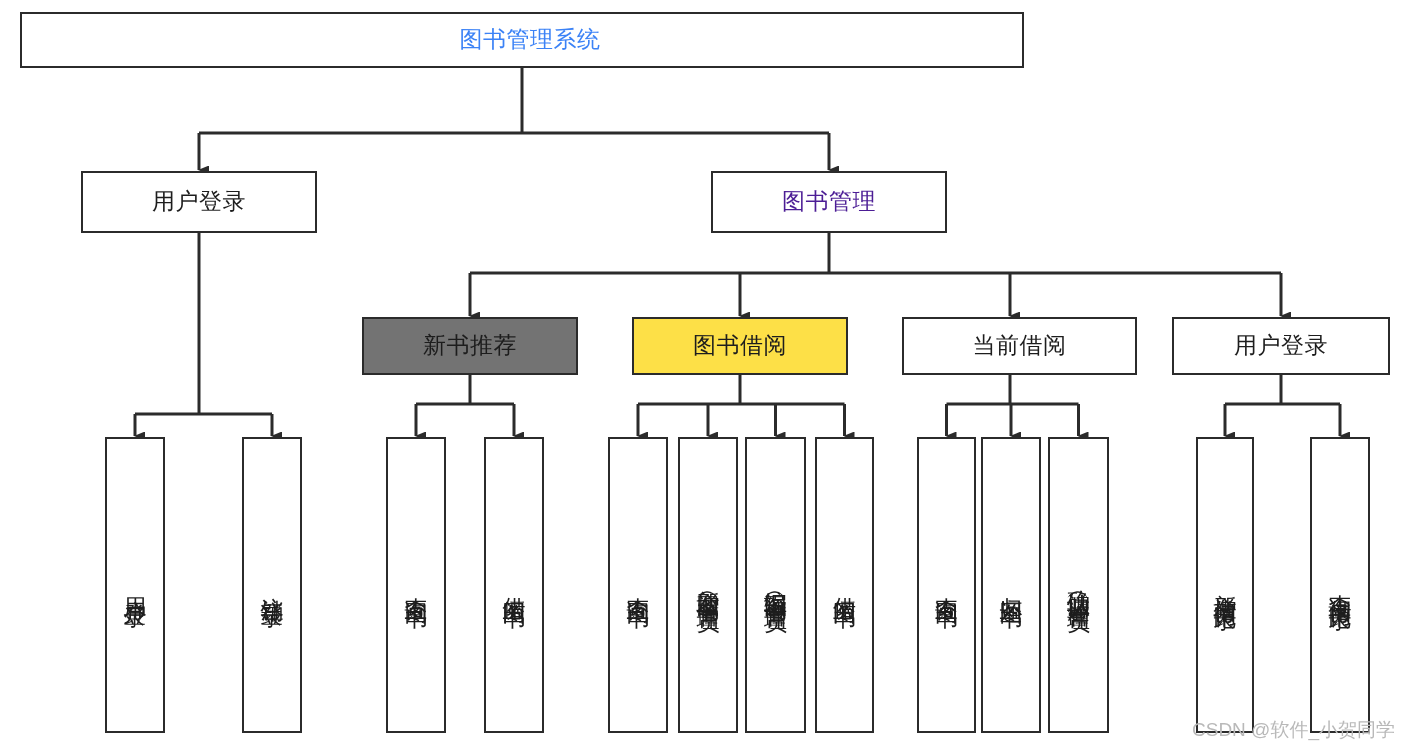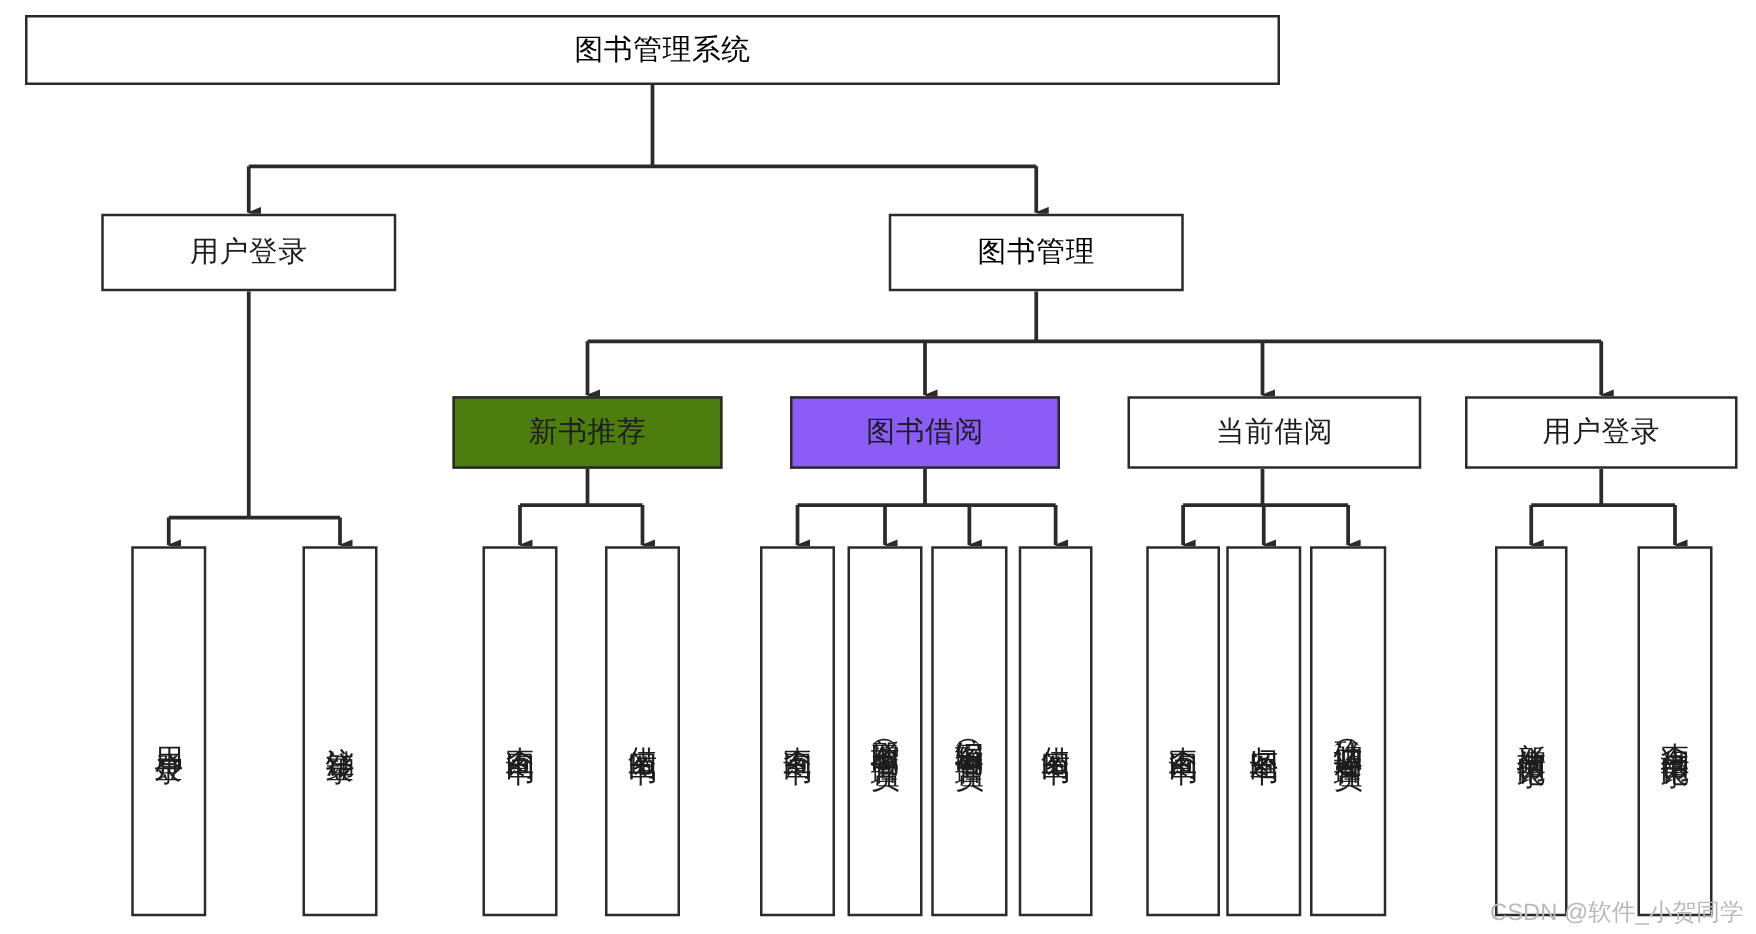--- a/index.html
+++ b/index.html
@@ -107,32 +107,32 @@
         <line x1="1011" y1="404" x2="1011" y2="436" stroke="#2b2b2b" stroke-width="3" marker-end="url(#arrowhead)"></line>
         <line x1="1078.5" y1="404" x2="1078.5" y2="436" stroke="#2b2b2b" stroke-width="3" marker-end="url(#arrowhead)"></line>
         <line x1="1281" y1="375" x2="1281" y2="404" stroke="#2b2b2b" stroke-width="3"></line>
         <line x1="1225" y1="404" x2="1340" y2="404" stroke="#2b2b2b" stroke-width="3"></line>
         <line x1="1225" y1="404" x2="1225" y2="436" stroke="#2b2b2b" stroke-width="3" marker-end="url(#arrowhead)"></line>
         <line x1="1340" y1="404" x2="1340" y2="436" stroke="#2b2b2b" stroke-width="3" marker-end="url(#arrowhead)"></line>
       </g>
   </svg>
   <div id="nodes-layer">
       <div class="node-box horizontal" style="left: 20px; top: 12px; width: 1004px; height: 56px; border-color: rgb(43, 43, 43); background: rgb(255, 255, 255);">
-        <div class="node-label" style="color: #000000; margin-left: 16px;">图书管理系统</div>
+        <div class="node-label" style="color: #3b82f6; margin-left: 16px;">图书管理系统</div>
       </div>
       <div class="node-box horizontal" style="left: 81px; top: 171px; width: 236px; height: 62px; border-color: rgb(43, 43, 43); background: rgb(255, 255, 255);">
         <div class="node-label" style="color: rgb(29, 29, 29);">用户登录</div>
       </div>
       <div class="node-box horizontal" style="left: 711px; top: 171px; width: 236px; height: 62px; border-color: rgb(43, 43, 43); background: rgb(255, 255, 255);">
-        <div class="node-label" style="color: #000000;">图书管理</div>
+        <div class="node-label" style="color: #4c1d95;">图书管理</div>
       </div>
-      <div class="node-box horizontal" style="left: 362px; top: 317px; width: 216px; height: 58px; border-color: rgb(43, 43, 43); background: #4d7c0f;">
+      <div class="node-box horizontal" style="left: 362px; top: 317px; width: 216px; height: 58px; border-color: rgb(43, 43, 43); background: #737373;">
         <div class="node-label" style="color: rgb(29, 29, 29);">新书推荐</div>
       </div>
-      <div class="node-box horizontal" style="left: 632px; top: 317px; width: 216px; height: 58px; border-color: rgb(43, 43, 43); background: #8b5cf6;">
+      <div class="node-box horizontal" style="left: 632px; top: 317px; width: 216px; height: 58px; border-color: rgb(43, 43, 43); background: #fde047;">
         <div class="node-label" style="color: rgb(29, 29, 29);">图书借阅</div>
       </div>
       <div class="node-box horizontal" style="left: 902px; top: 317px; width: 235px; height: 58px; border-color: rgb(43, 43, 43); background: rgb(255, 255, 255);">
         <div class="node-label" style="color: rgb(29, 29, 29);">当前借阅</div>
       </div>
       <div class="node-box horizontal" style="left: 1172px; top: 317px; width: 218px; height: 58px; border-color: rgb(43, 43, 43); background: rgb(255, 255, 255);">
         <div class="node-label" style="color: rgb(29, 29, 29);">用户登录</div>
       </div>
       <div class="node-box vertical" style="left: 105px; top: 437px; width: 60px; height: 296px; border-color: rgb(43, 43, 43); background: rgb(255, 255, 255);">
         <div class="node-label" style="color: rgb(29, 29, 29);">用户登录</div>

